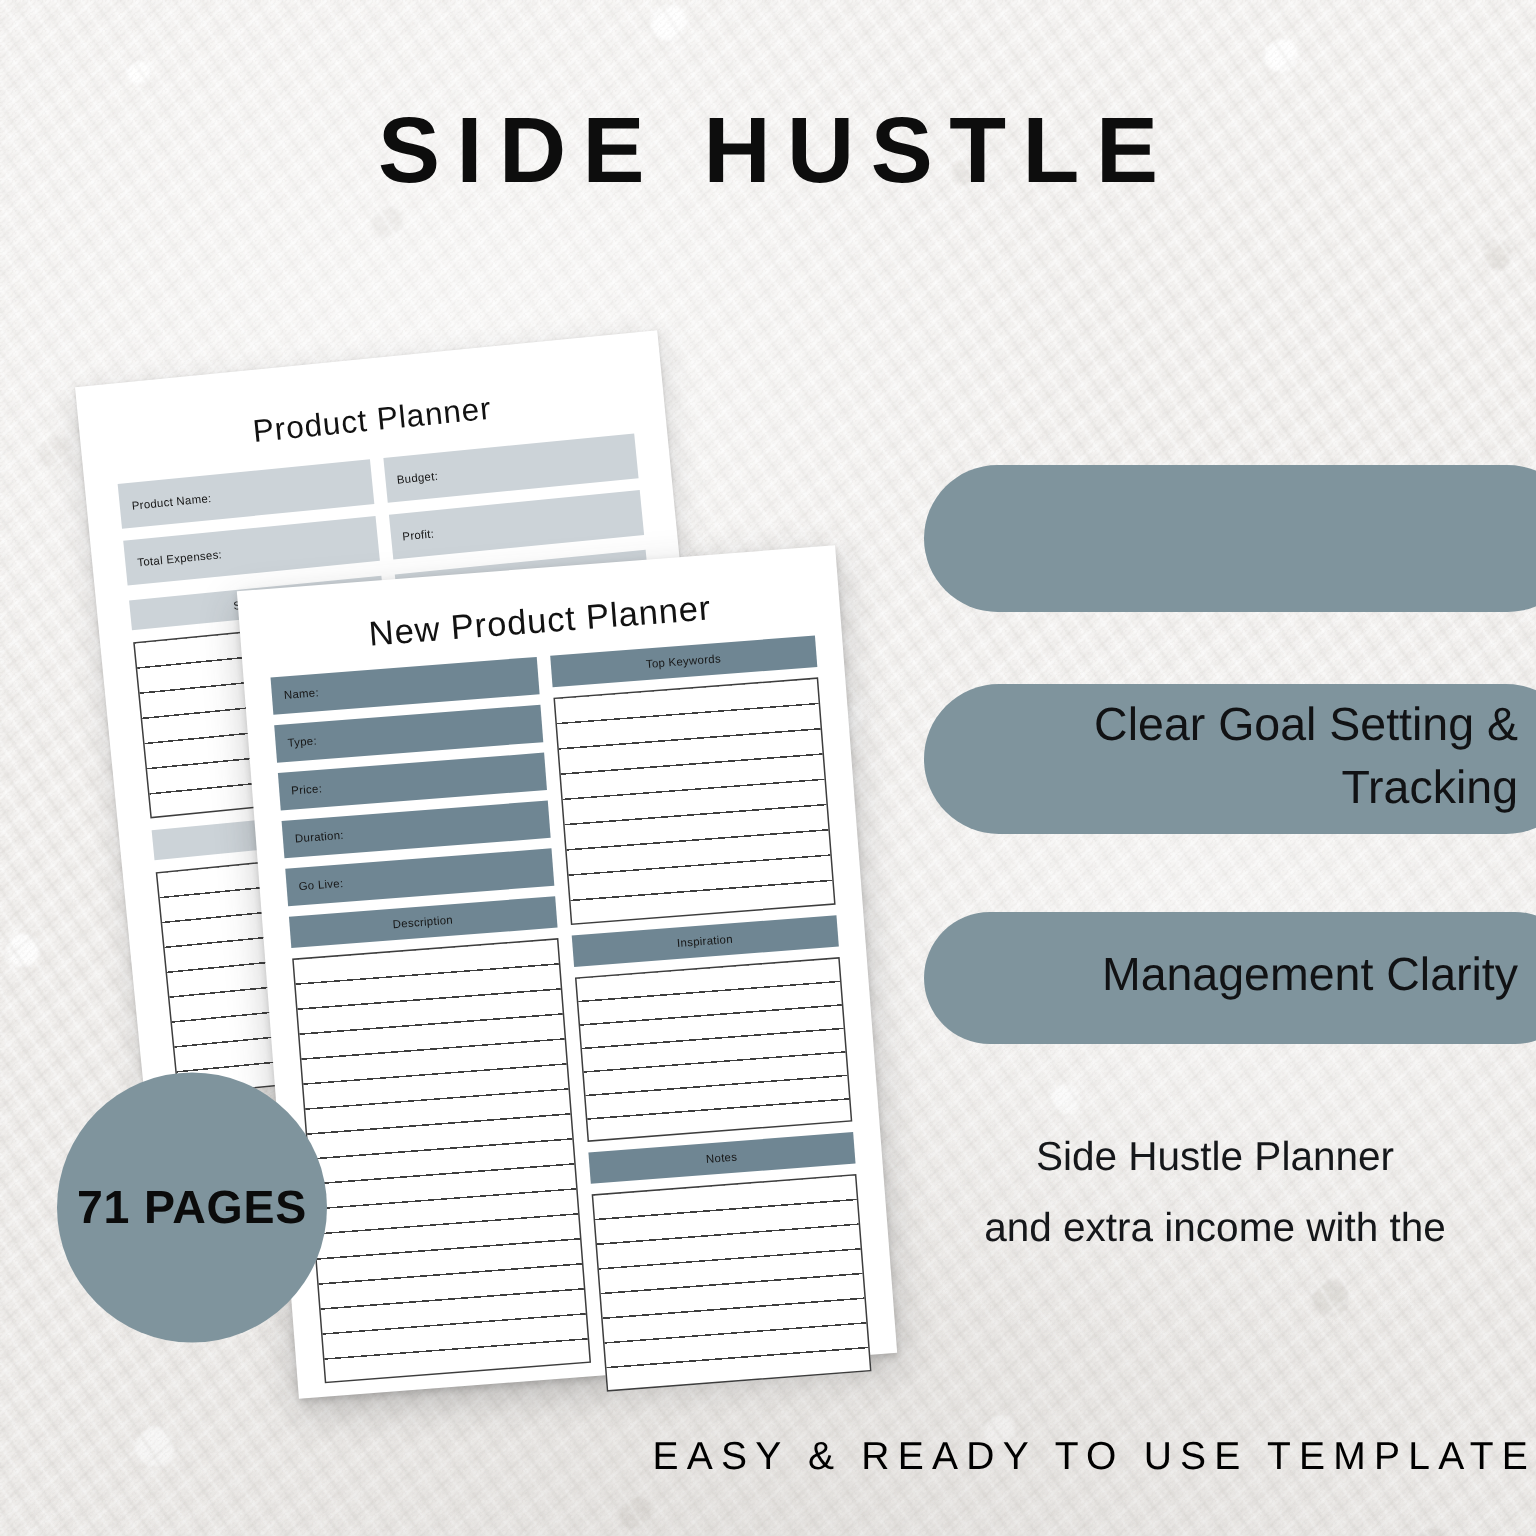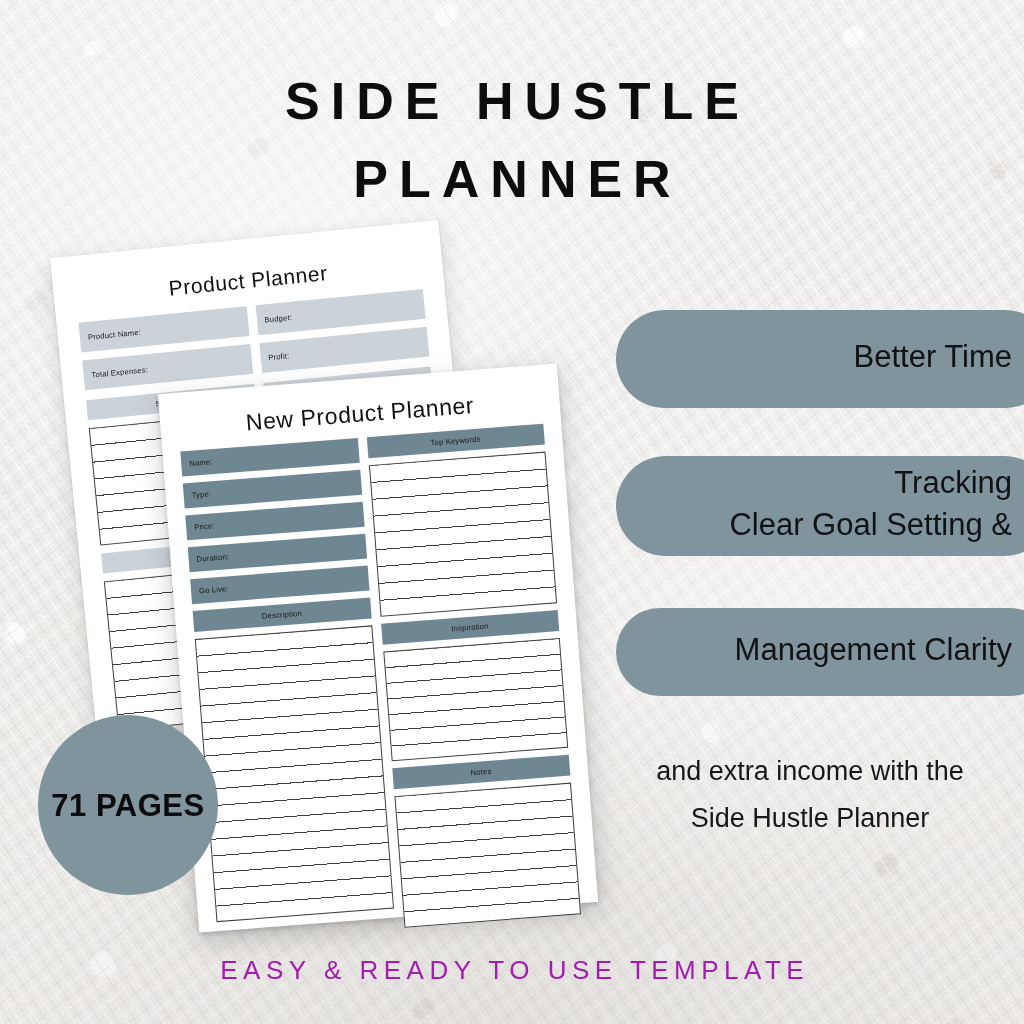--- a/index.html
+++ b/index.html
@@ -92,21 +92,21 @@
   }
 
   
   .headline {
     position: absolute;
     left: 0; right: 0;
     top: 62px;
     text-align: center;
     color: #0d0d0d;
     font-weight: 700;
-    font-size: 52px;
+    font-size: 62px;
     line-height: 78px;
     letter-spacing: 11px;
     text-indent: 11px;
     z-index: 6;
   }
   .headline .l2 { display: block; }
 
   
   .pill {
     position: absolute;
@@ -143,22 +143,22 @@
     line-height: 47px;
     z-index: 7;
   }
   .desc span { display: block; }
 
   
   .footer-tag {
     position: absolute;
     left: 0; right: 0;
     top: 955px;
-    text-align: center;
-    color: #a21caf;
+    text-align: right;
+    color: #000000;
     font-size: 26px;
     letter-spacing: 5.5px;
     text-indent: 5.5px;
     font-weight: 400;
     z-index: 7;
   }
 
   
   .mock-stage {
     position: absolute;
@@ -245,21 +245,20 @@
 <div id="canvas">
 
   <div class="bg-base" style="background-color: rgb(241, 239, 237);"></div>
   <div class="bg-tex-a"></div>
   <div class="bg-tex-b"></div>
   <div class="bg-tex-c"></div>
   <div class="bg-grain"></div>
 
   <div class="headline">
     <span class="l1">SIDE HUSTLE</span>
-    <span class="l2">PLANNER</span>
   </div>
 
   <div class="mock-stage">
 
     <div class="page page-back">
       <div class="sheet-title">Product Planner</div>
 
       <div class="bp-cols">
         <div class="bp-col">
           <div class="bar bar-light bp-fld" style="background: rgb(204, 211, 216);">Product Name:</div>
@@ -316,35 +315,34 @@
     </div>
   </div>
 
   <svg class="badge-svg" width="180" height="185" viewBox="0 0 180 185" style="position:absolute;left:38px;top:713px;z-index:8;">
     <circle cx="90" cy="92" r="90" fill="#7f949d"></circle>
     <text x="90" y="92" id="badge-text" text-anchor="middle" dominant-baseline="central" font-family="Liberation Sans, sans-serif" font-size="31" font-weight="700" fill="#0b0b0b" letter-spacing="0.5">71 PAGES</text>
   </svg>
 
   <div class="pill" id="pill-0" style="background: rgb(127, 148, 157);">
     <div>
-      <span>Better Time</span>
     </div>
   </div>
   <div class="pill" id="pill-1" style="background: rgb(127, 148, 157);">
     <div>
+      <span>Clear Goal Setting &amp;</span>
       <span>Tracking</span>
-      <span>Clear Goal Setting &amp;</span>
     </div>
   </div>
   <div class="pill" id="pill-2" style="background: rgb(127, 148, 157);">
     <div>
       <span>Management Clarity</span>
     </div>
   </div>
 
   <div class="desc">
+    <span>Side Hustle Planner</span>
     <span>and extra income with the</span>
-    <span>Side Hustle Planner</span>
   </div>
 
   <div class="footer-tag">EASY &amp; READY TO USE TEMPLATE</div>
 
 </div>
 
 </body></html>

